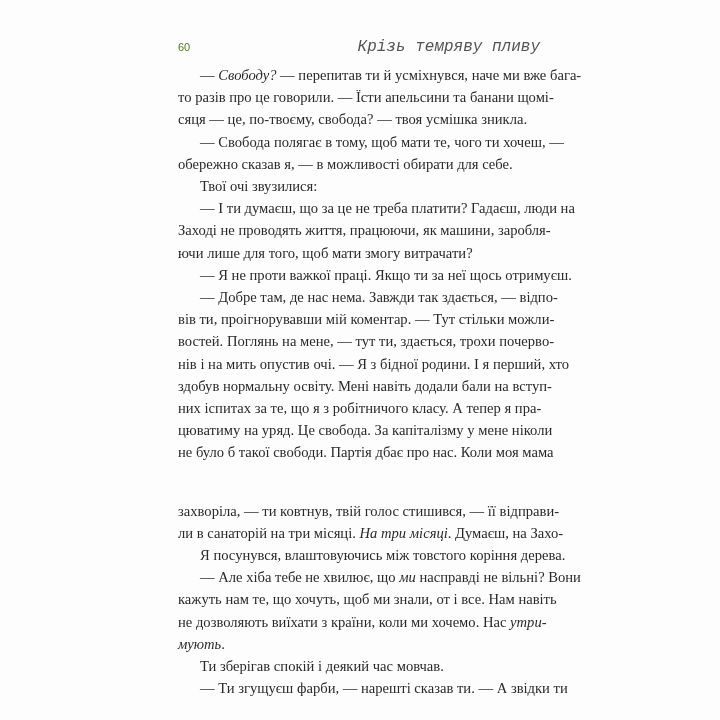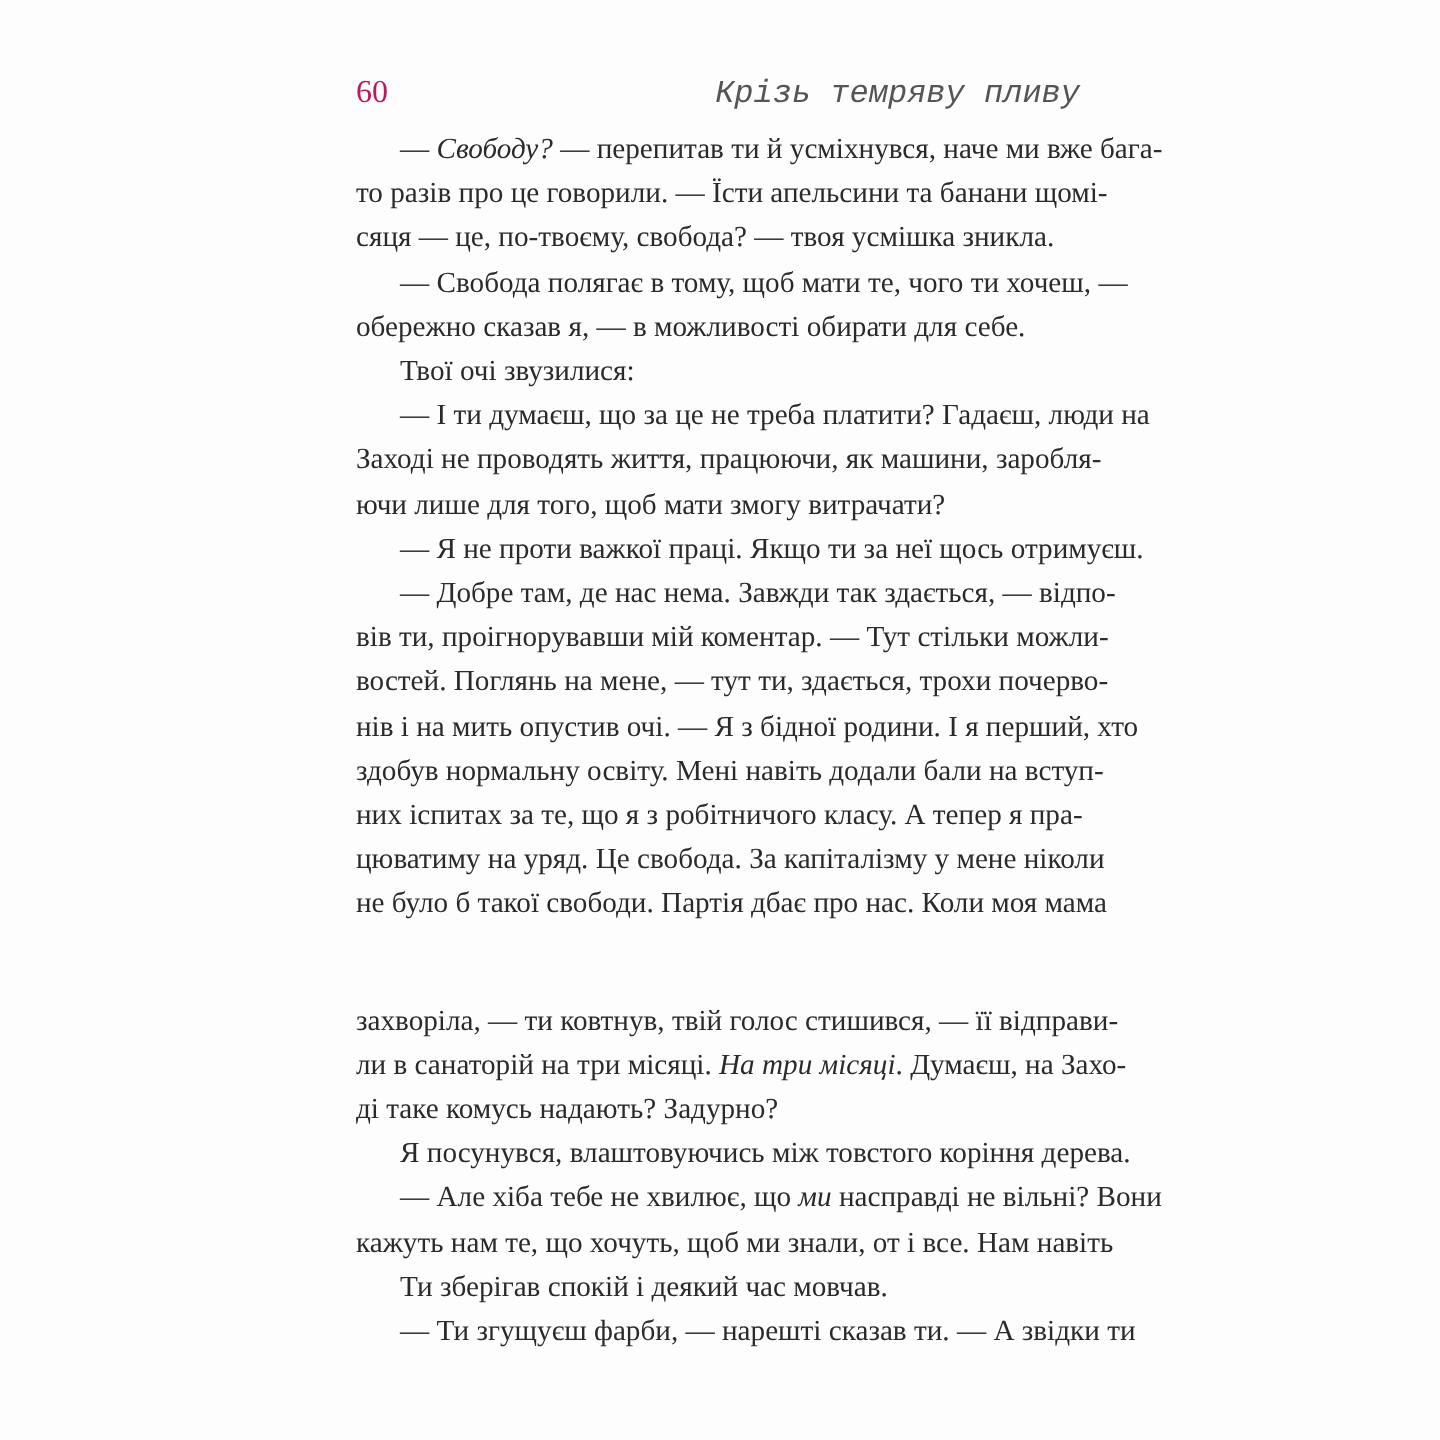--- a/index.html
+++ b/index.html
@@ -8,21 +8,21 @@
     position:relative;
     font-family: "DejaVu Serif", "Liberation Serif", serif;
     color:#2b2b2b;
   }
   .page { position:absolute; left:0; top:0; width:720px; height:720px; background:#fdfdfd; }
   .running-head {
     position:absolute; left:178px; top:38px; width:362px; height:18px;
     display:flex; justify-content:space-between; align-items:center;
     font-family:"Liberation Serif", serif;
   }
-  .page-number { font-size:16px; color:#be185d; font-family:Liberation Serif, serif; }
+  .page-number { font-size:11px; color:#4d7c0f; font-family:Liberation Sans, sans-serif; }
   .book-title { font-size:16px; font-style:italic; color:#555; font-family:Liberation Mono, monospace; }
   .body-text {
     position:absolute; left:178px; top:64px; width:362px;
     font-family:"Liberation Serif", serif;
     font-size:14.6px; line-height:22.2px; color:#2a2a2a;
     text-align:justify;
   }
   .line { display:block; white-space:nowrap; text-align-last:justify; }
   .line.last { text-align-last:left; }
   em { }
@@ -49,20 +49,21 @@
       <span class="line" style="padding-left: 22px; width: 340px;">— Добре там, де нас нема. Завжди так здається, — відпо-</span>
       <span class="line" style="padding-left: 0px; width: 362px;">вів ти, проігнорувавши мій коментар. — Тут стільки можли-</span>
       <span class="line" style="padding-left: 0px; width: 362px;">востей. Поглянь на мене, — тут ти, здається, трохи почерво-</span>
       <span class="line" style="padding-left: 0px; width: 362px;">нів і на мить опустив очі. — Я з бідної родини. І я перший, хто</span>
       <span class="line" style="padding-left: 0px; width: 362px;">здобув нормальну освіту. Мені навіть додали бали на вступ-</span>
       <span class="line" style="padding-left: 0px; width: 362px;">них іспитах за те, що я з робітничого класу. А тепер я пра-</span>
       <span class="line" style="padding-left: 0px; width: 362px;">цюватиму на уряд. Це свобода. За капіталізму у мене ніколи</span>
       <span class="line" style="padding-left: 0px; width: 362px;">не було б такої свободи. Партія дбає про нас. Коли моя мама</span>
       <span class="line" style="padding-left: 0px; width: 362px; margin-top: 36px;">захворіла, — ти ковтнув, твій голос стишився, — її відправи-</span>
       <span class="line" style="padding-left: 0px; width: 362px;"><span>ли в санаторій на три місяці. </span><em>На три місяці</em><span>. Думаєш, на Захо-</span></span>
-      <span class="line last" style="padding-left: 0px; width: 362px;">ді таке комусь надають? Задурно?</span>
       <span class="line last" style="padding-left: 22px; width: 340px;">Я посунувся, влаштовуючись між товстого коріння дерева.</span>
       <span class="line" style="padding-left: 22px; width: 340px;"><span>— Але хіба тебе не хвилює, що </span><em>ми</em><span> насправді не вільні? Вони</span></span>
       <span class="line" style="padding-left: 0px; width: 362px;">кажуть нам те, що хочуть, щоб ми знали, от і все. Нам навіть</span>
+      <span class="line" style="padding-left: 0px; width: 362px;"><span>не дозволяють виїхати з країни, коли ми хочемо. Нас </span><em>утри-</em></span>
+      <span class="line last" style="padding-left: 0px; width: 362px;"><em>мують</em><span>.</span></span>
       <span class="line last" style="padding-left: 22px; width: 340px;">Ти зберігав спокій і деякий час мовчав.</span>
       <span class="line" style="padding-left: 22px; width: 340px;">— Ти згущуєш фарби, — нарешті сказав ти. — А звідки ти</span>
     </div>
 </div>
 
 </body></html>

